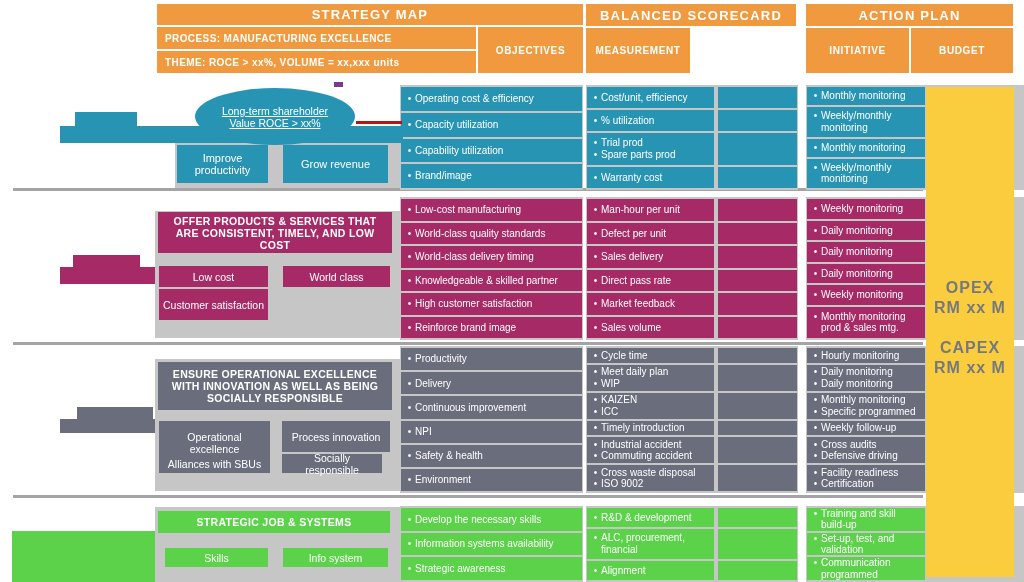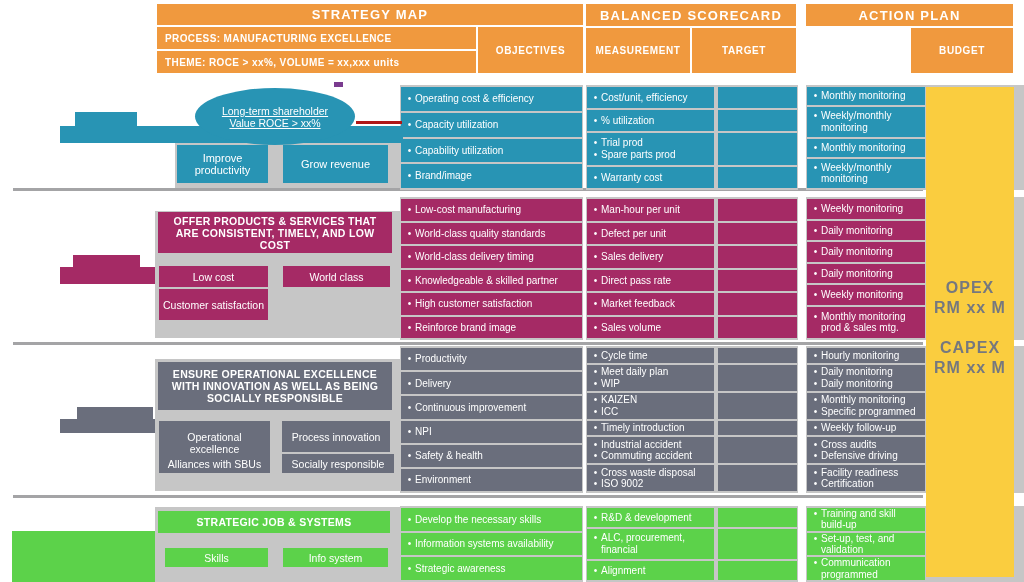--- a/index.html
+++ b/index.html
@@ -61,23 +61,23 @@
   <div class="sep" style="left:13px;top:342px;width:910px;"></div>
   <div class="sep" style="left:13px;top:495px;width:910px;"></div>
 
   <div class="hdr title" style="left:157px;top:4px;width:426px;height:21px;">STRATEGY MAP</div>
   <div class="hdr sub leftal" style="left:157px;top:27px;width:319px;height:22px;">PROCESS: MANUFACTURING EXCELLENCE</div>
   <div class="hdr sub leftal" style="left:157px;top:51px;width:319px;height:22px;">THEME: ROCE &gt; xx%, VOLUME = xx,xxx units</div>
   <div class="hdr sub" style="left:478px;top:27px;width:105px;height:46px;">OBJECTIVES</div>
 
   <div class="hdr title" style="left:586px;top:4px;width:210px;height:22px;">BALANCED SCORECARD</div>
   <div class="hdr sub" style="left:586px;top:28px;width:104px;height:45px;">MEASUREMENT</div>
-  <div class="hdr sub" style="left:692px;top:28px;width:104px;height:45px;">TARGET</div>
 
   <div class="hdr title" style="left:806px;top:4px;width:207px;height:22px;">ACTION PLAN</div>
+  <div class="hdr sub" style="left:806px;top:28px;width:103px;height:45px;">INITIATIVE</div>
   <div class="hdr sub" style="left:911px;top:28px;width:102px;height:45px;">BUDGET</div>
 
   <div class="panel" style="left:175px;top:142px;width:228px;height:46px;"></div>
   <div class="panel" style="left:400px;top:85px;width:183px;height:105px;"></div>
   <div class="panel" style="left:586px;top:85px;width:212px;height:105px;"></div>
   <div class="panel" style="left:806px;top:85px;width:218px;height:105px;"></div>
 
   <div class="panel" style="left:155px;top:211px;width:245px;height:127px;"></div>
   <div class="panel" style="left:400px;top:197px;width:183px;height:143px;"></div>
   <div class="panel" style="left:586px;top:197px;width:212px;height:143px;"></div>
@@ -101,21 +101,21 @@
 
   <div class="mapbox caps" style="left: 158px; top: 212px; width: 234px; height: 41px; background: rgb(165, 42, 101);">OFFER PRODUCTS &amp; SERVICES THAT ARE CONSISTENT, TIMELY, AND LOW COST</div>
   <div class="mapbox" style="left: 159px; top: 266px; width: 109px; height: 21px; background: rgb(165, 42, 101);">Low cost</div>
   <div class="mapbox" style="left: 283px; top: 266px; width: 107px; height: 21px; background: rgb(165, 42, 101);">World class</div>
   <div class="mapbox" style="left: 159px; top: 289px; width: 109px; height: 31px; background: rgb(165, 42, 101);">Customer satisfaction</div>
 
   <div class="mapbox caps" style="left: 158px; top: 362px; width: 234px; height: 48px; background: rgb(106, 110, 124);">ENSURE OPERATIONAL EXCELLENCE WITH INNOVATION AS WELL AS BEING SOCIALLY RESPONSIBLE</div>
   <div class="mapbox" style="left: 159px; top: 421px; width: 111px; height: 44px; background: rgb(106, 110, 124);">Operational excellence</div>
   <div class="mapbox" style="left: 282px; top: 421px; width: 108px; height: 31px; background: rgb(106, 110, 124);">Process innovation</div>
   <div class="mapbox" style="left: 159px; top: 454px; width: 111px; height: 19px; background: rgb(106, 110, 124);">Alliances with SBUs</div>
-  <div class="mapbox" style="left: 282px; top: 454px; width: 112px; height: 19px; background: rgb(106, 110, 124);">Socially responsible</div>
+  <div class="mapbox" style="left: 282px; top: 454px; width: 100px; height: 19px; background: rgb(106, 110, 124);">Socially responsible</div>
 
   <div class="mapbox caps" style="left: 158px; top: 511px; width: 232px; height: 22px; background: rgb(92, 210, 74);">STRATEGIC JOB &amp; SYSTEMS</div>
   <div class="mapbox" style="left: 165px; top: 548px; width: 103px; height: 19px; background: rgb(92, 210, 74);">Skills</div>
   <div class="mapbox" style="left: 283px; top: 548px; width: 105px; height: 19px; background: rgb(92, 210, 74);">Info system</div>
 
   <div class="rows" style="left:401px;top:85px;width:181px;height:105px;">
 
   <div class="cellbox" style="background: rgb(40, 148, 180);">
         <div class="bl">
           <span class="bu">•</span>

